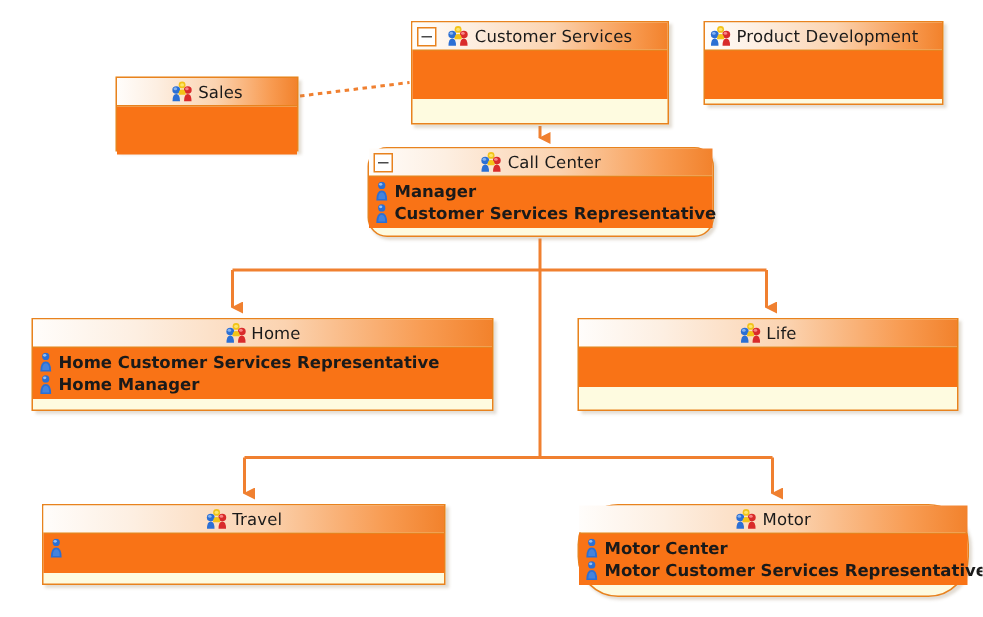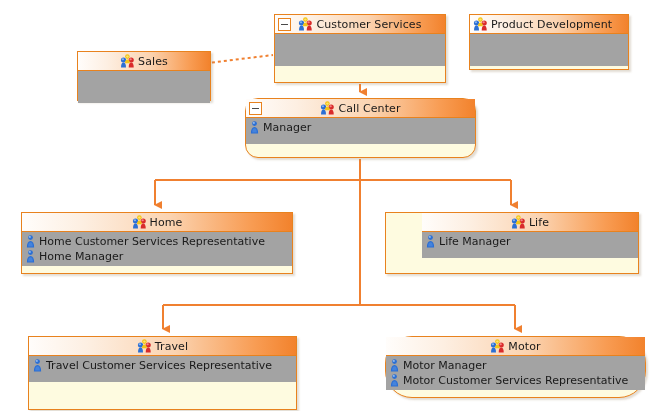--- a/index.html
+++ b/index.html
@@ -51,22 +51,23 @@
     background:#FFFFFF;
     border:1px solid #E8821E;
     display:flex;align-items:center;justify-content:center;
     cursor:pointer;
   }
   .collapse .bar{
     display:block;width:7px;height:1px;background:#4a4a4a;
   }
   .node-body{
     padding:2px 0 2px 0;
-    background:#a3a3a3;
+    background:#f97316;
     min-height:22px;
+    font-weight:bold;
   }
   .node-body.empty{min-height:28px;}
   .row{
     display:flex;
     align-items:center;
     height:15px;
     padding-left:4px;
   }
   .row .label{
     font-size:11px;
@@ -101,21 +102,21 @@
     <path d="M155,180 L511,180" stroke="#F08030" stroke-width="2" fill="none"></path>
     <path d="M155,180 L155,205" stroke="#F08030" stroke-width="2" fill="none" marker-end="url(#arw)"></path>
     <path d="M511,180 L511,205" stroke="#F08030" stroke-width="2" fill="none" marker-end="url(#arw)"></path>
 
     <path d="M163,305 L515,305" stroke="#F08030" stroke-width="2" fill="none"></path>
     <path d="M163,305 L163,329" stroke="#F08030" stroke-width="2" fill="none" marker-end="url(#arw)"></path>
     <path d="M515,305 L515,329" stroke="#F08030" stroke-width="2" fill="none" marker-end="url(#arw)"></path>
   </svg>
 
   <div id="nodes">
-      <div class="node" style="left: 77px; top: 51px; width: 134px; height: 50px;">
+      <div class="node" style="left: 77px; top: 51px; width: 122px; height: 50px;">
         <div class="node-head">
           <span style="display: inline-flex; align-items: center;">
             <svg class="ico-group" viewBox="0 0 15 14" width="15" height="14">
               <ellipse cx="7.4" cy="2.6" rx="2.3" ry="2.3" fill="#F2C318"></ellipse>
               <ellipse cx="7.4" cy="2.6" rx="1.3" ry="1.1" fill="#FFF08A" opacity=".75"></ellipse>
               <ellipse cx="3.5" cy="6.0" rx="2.6" ry="2.5" fill="#2B6FD4"></ellipse>
               <ellipse cx="2.9" cy="5.2" rx="1.2" ry="1.0" fill="#9CC3F5" opacity=".8"></ellipse>
               <ellipse cx="11.2" cy="6.0" rx="2.6" ry="2.5" fill="#D92B2B"></ellipse>
               <ellipse cx="10.6" cy="5.2" rx="1.2" ry="1.0" fill="#FF9C9C" opacity=".8"></ellipse>
               <path d="M1.0 13.5 Q1.0 8.6 3.5 8.6 Q6.0 8.6 6.0 13.5 Z" fill="#2B6FD4"></path>
@@ -193,23 +194,34 @@
             <span style="display: inline-flex; align-items: center;">
               <svg class="ico-person" viewBox="0 0 9 13" width="9" height="13">
                 <ellipse cx="4.5" cy="2.6" rx="2.4" ry="2.4" fill="#2B6FD4"></ellipse>
                 <ellipse cx="3.8" cy="1.9" rx="1.1" ry="0.9" fill="#A8CCF7" opacity=".85"></ellipse>
                 <path d="M0.9 12.6 Q0.9 6.0 4.5 6.0 Q8.1 6.0 8.1 12.6 Z" fill="#2B6FD4"></path>
                 <path d="M2.2 11.6 Q2.2 7.2 4.5 7.2 Q6.8 7.2 6.8 11.6 Z" fill="#5A93E3" opacity=".55"></path>
               </svg>
             </span>
             <span class="label">Manager</span>
           </div>
-        </div>
-      </div>
-      <div class="node" style="left: 21px; top: 212px; width: 272px; height: 62px;">
+          <div class="row">
+            <span style="display: inline-flex; align-items: center;">
+              <svg class="ico-person" viewBox="0 0 9 13" width="9" height="13">
+                <ellipse cx="4.5" cy="2.6" rx="2.4" ry="2.4" fill="#2B6FD4"></ellipse>
+                <ellipse cx="3.8" cy="1.9" rx="1.1" ry="0.9" fill="#A8CCF7" opacity=".85"></ellipse>
+                <path d="M0.9 12.6 Q0.9 6.0 4.5 6.0 Q8.1 6.0 8.1 12.6 Z" fill="#2B6FD4"></path>
+                <path d="M2.2 11.6 Q2.2 7.2 4.5 7.2 Q6.8 7.2 6.8 11.6 Z" fill="#5A93E3" opacity=".55"></path>
+              </svg>
+            </span>
+            <span class="label">Customer Services Representative</span>
+          </div>
+        </div>
+      </div>
+      <div class="node" style="left: 21px; top: 212px; width: 308px; height: 62px;">
         <div class="node-head">
           <span style="display: inline-flex; align-items: center;">
             <svg class="ico-group" viewBox="0 0 15 14" width="15" height="14">
               <ellipse cx="7.4" cy="2.6" rx="2.3" ry="2.3" fill="#F2C318"></ellipse>
               <ellipse cx="7.4" cy="2.6" rx="1.3" ry="1.1" fill="#FFF08A" opacity=".75"></ellipse>
               <ellipse cx="3.5" cy="6.0" rx="2.6" ry="2.5" fill="#2B6FD4"></ellipse>
               <ellipse cx="2.9" cy="5.2" rx="1.2" ry="1.0" fill="#9CC3F5" opacity=".8"></ellipse>
               <ellipse cx="11.2" cy="6.0" rx="2.6" ry="2.5" fill="#D92B2B"></ellipse>
               <ellipse cx="10.6" cy="5.2" rx="1.2" ry="1.0" fill="#FF9C9C" opacity=".8"></ellipse>
               <path d="M1.0 13.5 Q1.0 8.6 3.5 8.6 Q6.0 8.6 6.0 13.5 Z" fill="#2B6FD4"></path>
@@ -237,52 +249,41 @@
                 <ellipse cx="4.5" cy="2.6" rx="2.4" ry="2.4" fill="#2B6FD4"></ellipse>
                 <ellipse cx="3.8" cy="1.9" rx="1.1" ry="0.9" fill="#A8CCF7" opacity=".85"></ellipse>
                 <path d="M0.9 12.6 Q0.9 6.0 4.5 6.0 Q8.1 6.0 8.1 12.6 Z" fill="#2B6FD4"></path>
                 <path d="M2.2 11.6 Q2.2 7.2 4.5 7.2 Q6.8 7.2 6.8 11.6 Z" fill="#5A93E3" opacity=".55"></path>
               </svg>
             </span>
             <span class="label">Home Manager</span>
           </div>
         </div>
       </div>
-      <div class="node" style="left: 385px; top: 212px; width: 254px; height: 62px; padding-left: 36px;">
+      <div class="node" style="left: 385px; top: 212px; width: 254px; height: 62px;">
         <div class="node-head">
           <span style="display: inline-flex; align-items: center;">
             <svg class="ico-group" viewBox="0 0 15 14" width="15" height="14">
               <ellipse cx="7.4" cy="2.6" rx="2.3" ry="2.3" fill="#F2C318"></ellipse>
               <ellipse cx="7.4" cy="2.6" rx="1.3" ry="1.1" fill="#FFF08A" opacity=".75"></ellipse>
               <ellipse cx="3.5" cy="6.0" rx="2.6" ry="2.5" fill="#2B6FD4"></ellipse>
               <ellipse cx="2.9" cy="5.2" rx="1.2" ry="1.0" fill="#9CC3F5" opacity=".8"></ellipse>
               <ellipse cx="11.2" cy="6.0" rx="2.6" ry="2.5" fill="#D92B2B"></ellipse>
               <ellipse cx="10.6" cy="5.2" rx="1.2" ry="1.0" fill="#FF9C9C" opacity=".8"></ellipse>
               <path d="M1.0 13.5 Q1.0 8.6 3.5 8.6 Q6.0 8.6 6.0 13.5 Z" fill="#2B6FD4"></path>
               <path d="M8.7 13.5 Q8.7 8.6 11.2 8.6 Q13.7 8.6 13.7 13.5 Z" fill="#D92B2B"></path>
               <path d="M5.0 9.2 Q5.0 5.6 7.4 5.6 Q9.8 5.6 9.8 9.2 Z" fill="#F2C318"></path>
             </svg>
           </span>
           <span class="title">Life</span>
         </div>
         <div class="node-body">
-          <div class="row">
-            <span style="display: inline-flex; align-items: center;">
-              <svg class="ico-person" viewBox="0 0 9 13" width="9" height="13">
-                <ellipse cx="4.5" cy="2.6" rx="2.4" ry="2.4" fill="#2B6FD4"></ellipse>
-                <ellipse cx="3.8" cy="1.9" rx="1.1" ry="0.9" fill="#A8CCF7" opacity=".85"></ellipse>
-                <path d="M0.9 12.6 Q0.9 6.0 4.5 6.0 Q8.1 6.0 8.1 12.6 Z" fill="#2B6FD4"></path>
-                <path d="M2.2 11.6 Q2.2 7.2 4.5 7.2 Q6.8 7.2 6.8 11.6 Z" fill="#5A93E3" opacity=".55"></path>
-              </svg>
-            </span>
-            <span class="label">Life Manager</span>
-          </div>
-        </div>
-      </div>
-      <div class="node" style="left: 28px; top: 336px; width: 269px; height: 74px;">
+        </div>
+      </div>
+      <div class="node" style="left: 28px; top: 336px; width: 269px; height: 54px;">
         <div class="node-head">
           <span style="display: inline-flex; align-items: center;">
             <svg class="ico-group" viewBox="0 0 15 14" width="15" height="14">
               <ellipse cx="7.4" cy="2.6" rx="2.3" ry="2.3" fill="#F2C318"></ellipse>
               <ellipse cx="7.4" cy="2.6" rx="1.3" ry="1.1" fill="#FFF08A" opacity=".75"></ellipse>
               <ellipse cx="3.5" cy="6.0" rx="2.6" ry="2.5" fill="#2B6FD4"></ellipse>
               <ellipse cx="2.9" cy="5.2" rx="1.2" ry="1.0" fill="#9CC3F5" opacity=".8"></ellipse>
               <ellipse cx="11.2" cy="6.0" rx="2.6" ry="2.5" fill="#D92B2B"></ellipse>
               <ellipse cx="10.6" cy="5.2" rx="1.2" ry="1.0" fill="#FF9C9C" opacity=".8"></ellipse>
               <path d="M1.0 13.5 Q1.0 8.6 3.5 8.6 Q6.0 8.6 6.0 13.5 Z" fill="#2B6FD4"></path>
@@ -295,21 +296,20 @@
         <div class="node-body">
           <div class="row">
             <span style="display: inline-flex; align-items: center;">
               <svg class="ico-person" viewBox="0 0 9 13" width="9" height="13">
                 <ellipse cx="4.5" cy="2.6" rx="2.4" ry="2.4" fill="#2B6FD4"></ellipse>
                 <ellipse cx="3.8" cy="1.9" rx="1.1" ry="0.9" fill="#A8CCF7" opacity=".85"></ellipse>
                 <path d="M0.9 12.6 Q0.9 6.0 4.5 6.0 Q8.1 6.0 8.1 12.6 Z" fill="#2B6FD4"></path>
                 <path d="M2.2 11.6 Q2.2 7.2 4.5 7.2 Q6.8 7.2 6.8 11.6 Z" fill="#5A93E3" opacity=".55"></path>
               </svg>
             </span>
-            <span class="label">Travel Customer Services Representative</span>
           </div>
         </div>
       </div>
       <div class="node" style="left: 385px; top: 336px; width: 261px; height: 62px; border-radius: 27px;">
         <div class="node-head">
           <span style="display: inline-flex; align-items: center;">
             <svg class="ico-group" viewBox="0 0 15 14" width="15" height="14">
               <ellipse cx="7.4" cy="2.6" rx="2.3" ry="2.3" fill="#F2C318"></ellipse>
               <ellipse cx="7.4" cy="2.6" rx="1.3" ry="1.1" fill="#FFF08A" opacity=".75"></ellipse>
               <ellipse cx="3.5" cy="6.0" rx="2.6" ry="2.5" fill="#2B6FD4"></ellipse>
@@ -326,21 +326,21 @@
         <div class="node-body">
           <div class="row">
             <span style="display: inline-flex; align-items: center;">
               <svg class="ico-person" viewBox="0 0 9 13" width="9" height="13">
                 <ellipse cx="4.5" cy="2.6" rx="2.4" ry="2.4" fill="#2B6FD4"></ellipse>
                 <ellipse cx="3.8" cy="1.9" rx="1.1" ry="0.9" fill="#A8CCF7" opacity=".85"></ellipse>
                 <path d="M0.9 12.6 Q0.9 6.0 4.5 6.0 Q8.1 6.0 8.1 12.6 Z" fill="#2B6FD4"></path>
                 <path d="M2.2 11.6 Q2.2 7.2 4.5 7.2 Q6.8 7.2 6.8 11.6 Z" fill="#5A93E3" opacity=".55"></path>
               </svg>
             </span>
-            <span class="label">Motor Manager</span>
+            <span class="label">Motor Center</span>
           </div>
           <div class="row">
             <span style="display: inline-flex; align-items: center;">
               <svg class="ico-person" viewBox="0 0 9 13" width="9" height="13">
                 <ellipse cx="4.5" cy="2.6" rx="2.4" ry="2.4" fill="#2B6FD4"></ellipse>
                 <ellipse cx="3.8" cy="1.9" rx="1.1" ry="0.9" fill="#A8CCF7" opacity=".85"></ellipse>
                 <path d="M0.9 12.6 Q0.9 6.0 4.5 6.0 Q8.1 6.0 8.1 12.6 Z" fill="#2B6FD4"></path>
                 <path d="M2.2 11.6 Q2.2 7.2 4.5 7.2 Q6.8 7.2 6.8 11.6 Z" fill="#5A93E3" opacity=".55"></path>
               </svg>
             </span>

